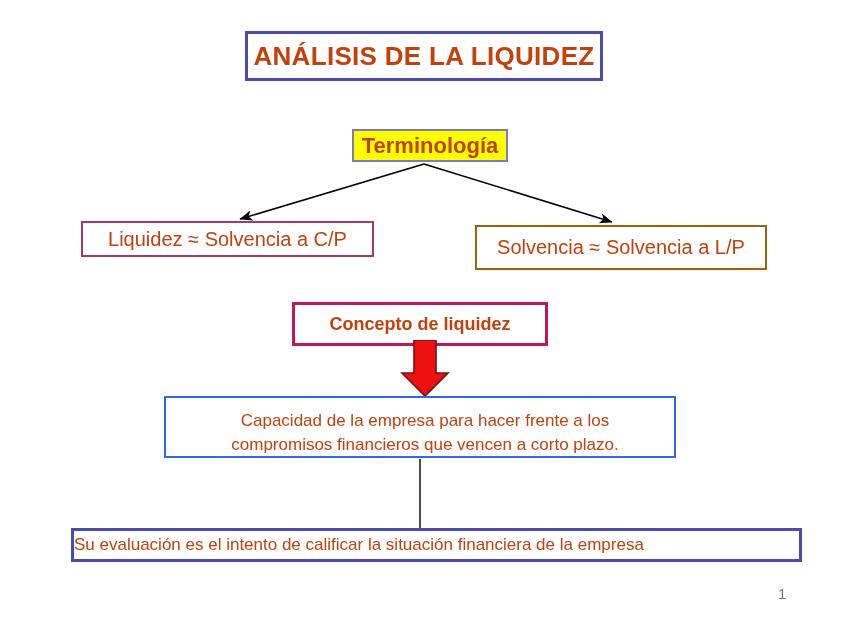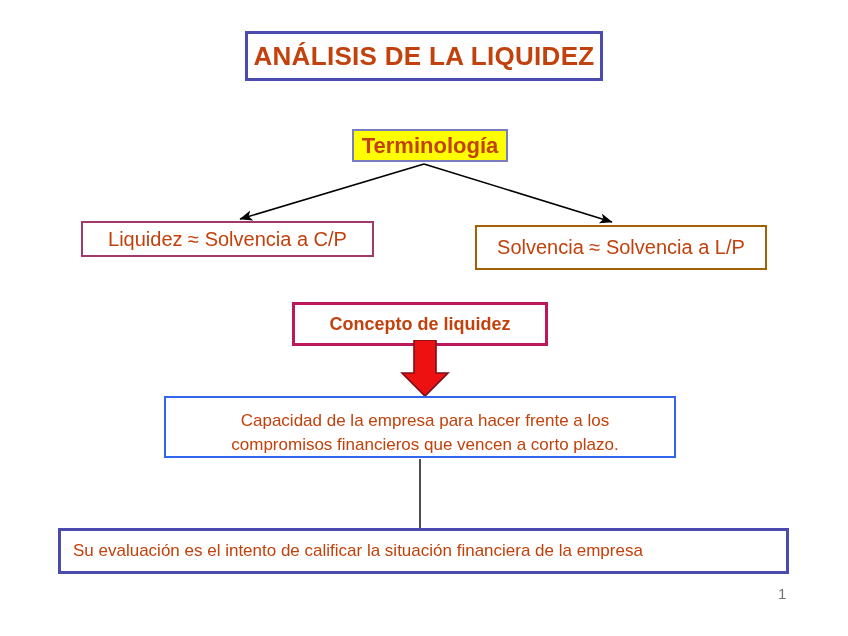--- a/index.html
+++ b/index.html
@@ -109,26 +109,25 @@
     white-space: normal;
   }
   #capacidad-box .line {
     font-size: 17px;
     line-height: 24px;
     white-space: nowrap;
   }
 
   
   #evaluacion-box {
-    left: 58px;
+    left: 71px;
     top: 528px;
     width: 731px;
-    height: 46px;
+    height: 34px;
     border: 3px solid #4B4BAF;
-    padding-left: 12px;
   }
   #evaluacion-box .txt {
     font-size: 17px;
   }
 
   
   #branch-arrows {
     position: absolute;
     left: 0;
     top: 0;

